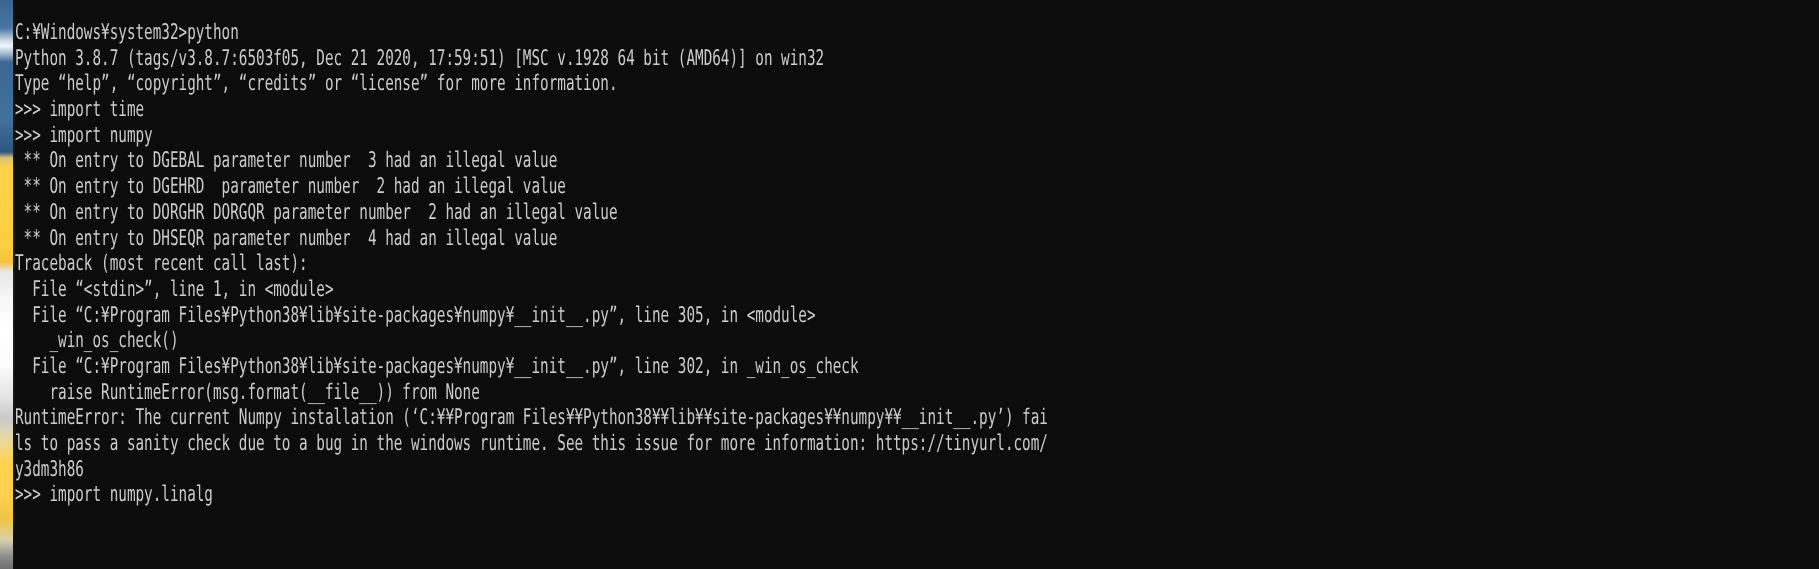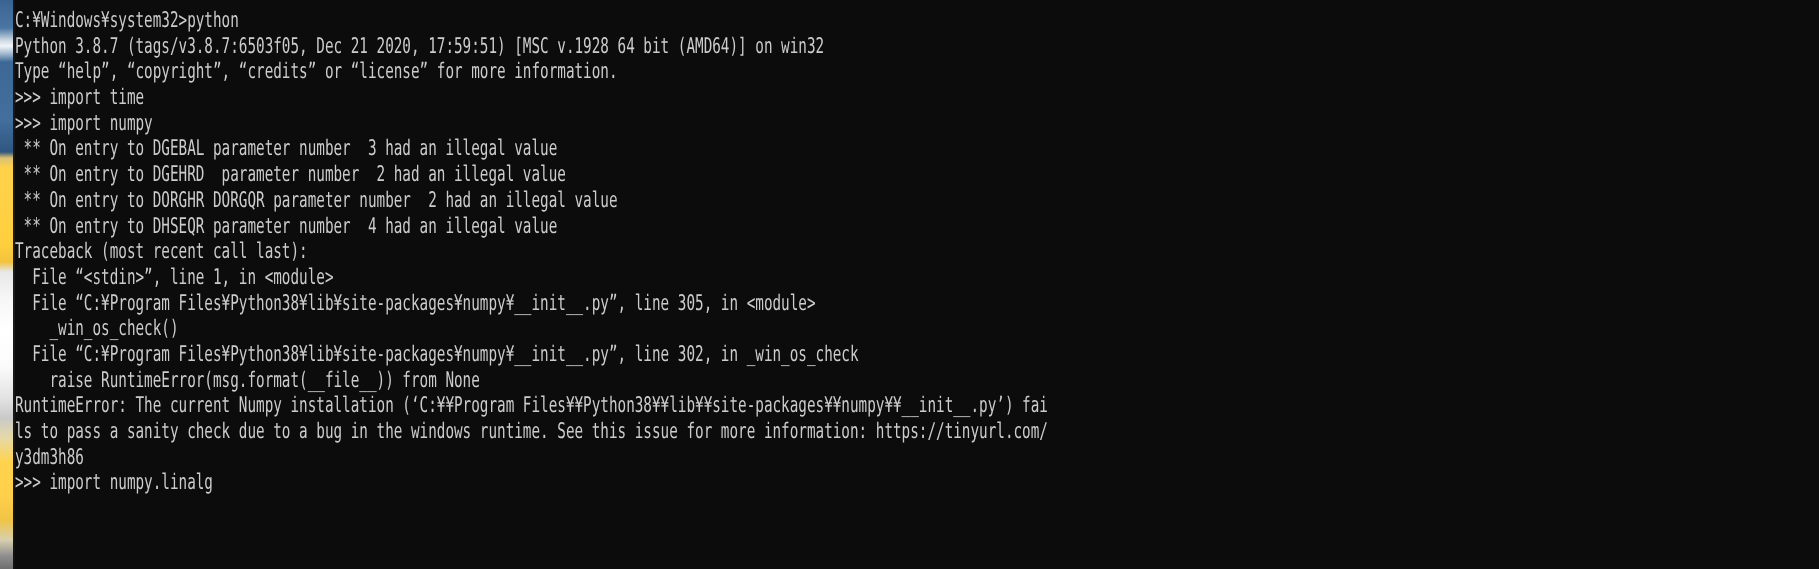--- a/index.html
+++ b/index.html
@@ -69,21 +69,21 @@
     background: linear-gradient(to bottom, #151515 0%, #1d1d1d 50%, #121212 100%);
     z-index: 5;
   }
 
   #terminal-body {
     position: absolute;
     left: 15px;
     top: 0;
     right: 0;
     bottom: 0;
-    padding-top: 8px;
+    padding-top: 20px;
     box-sizing: border-box;
     z-index: 1;
   }
 
   .term-line {
     display: block;
     height: 25.7px;
     line-height: 25.7px;
     font-size: 21.5px;
     letter-spacing: 0px;

